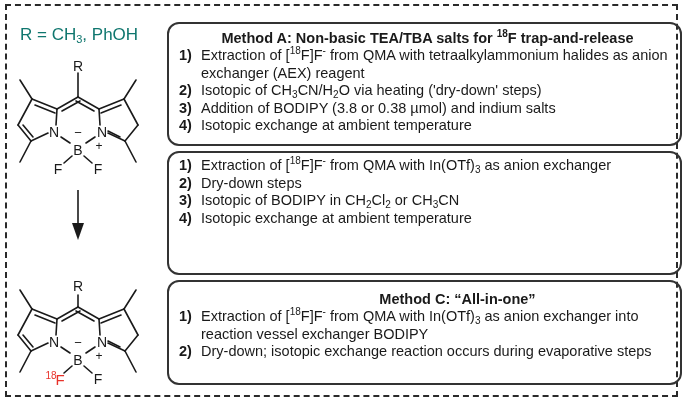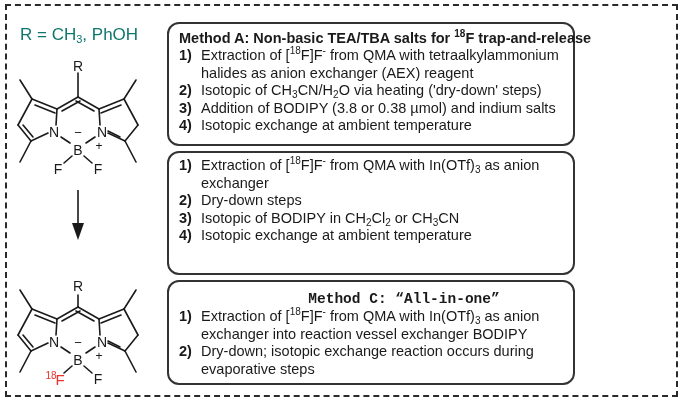--- a/index.html
+++ b/index.html
@@ -3,35 +3,35 @@
 <meta charset="utf-8">
 <style>
   html, body { margin:0; padding:0; background:#ffffff; }
   body { width:685px; height:405px; position:relative; overflow:hidden;
          font-family:"Liberation Sans", sans-serif; color:#1a1a1a; }
   .outer { position:absolute; left:5px; top:4px; width:673px; height:393px;
            border:2px dashed #2a2a2a; box-sizing:border-box; }
   .rdef { position:absolute; left:20px; top:25px; font-size:17px; color:#0f766e; }
   .rdef sub { font-size:11px; vertical-align:-3px; line-height:0; }
   .mol { position:absolute; left:0; }
-  .box { position:absolute; left:167px; width:408px; border:2px solid #333; border-radius:12px;
+  .box { position:absolute; left:167px; width:515px; border:2px solid #333; border-radius:12px;
          box-sizing:border-box; padding:4px 4px 0 10px; }
   .box .title { font-weight:bold; font-size:14.5px; text-align:center; margin:2px 0 1px 0; white-space:nowrap; }
   .box .title sup { font-size:10px; line-height:0; vertical-align:6px; }
   .box .title sub { font-size:10px; line-height:0; vertical-align:-3px; }
   .box .title i { font-style:italic; }
   .step { display:flex; font-size:14.5px; line-height:17.5px; }
   .step .num { font-weight:bold; width:22px; flex:none; }
   .step .txt { flex:1; }
   .step sup { font-size:10px; line-height:0; vertical-align:6px; }
   .step sub { font-size:10px; line-height:0; vertical-align:-3px; }
   #boxA { top:22px; height:124px; }
   #boxB { top:151px; height:124px; }
   #boxC { top:280px; height:105px; }
-  #boxC .title { text-align:center; padding-left:60px; margin-top:5px;font-family:Liberation Mono, monospace; }
+  #boxC .title { text-align:center; padding-left:60px; margin-top:5px; }
 </style>
 </head>
 <body>
 
 <div class="outer"></div>
 
 <div class="rdef"><span>R = CH</span><sub>3</sub><span>, PhOH</span></div>
 
 <svg class="mol" style="top:0" width="160" height="200" viewBox="0 0 160 200">
   <g stroke="#1a1a1a" stroke-width="1.6" fill="none" stroke-linecap="round">

